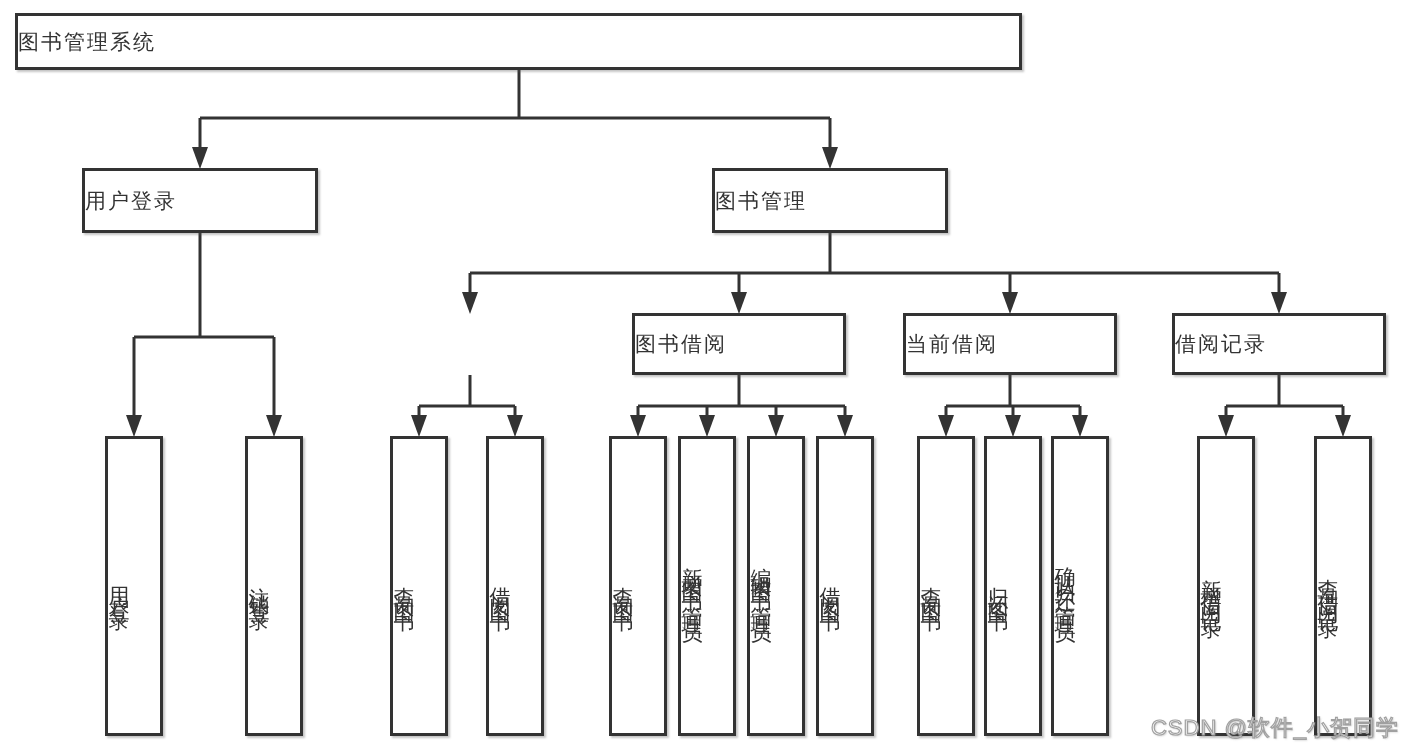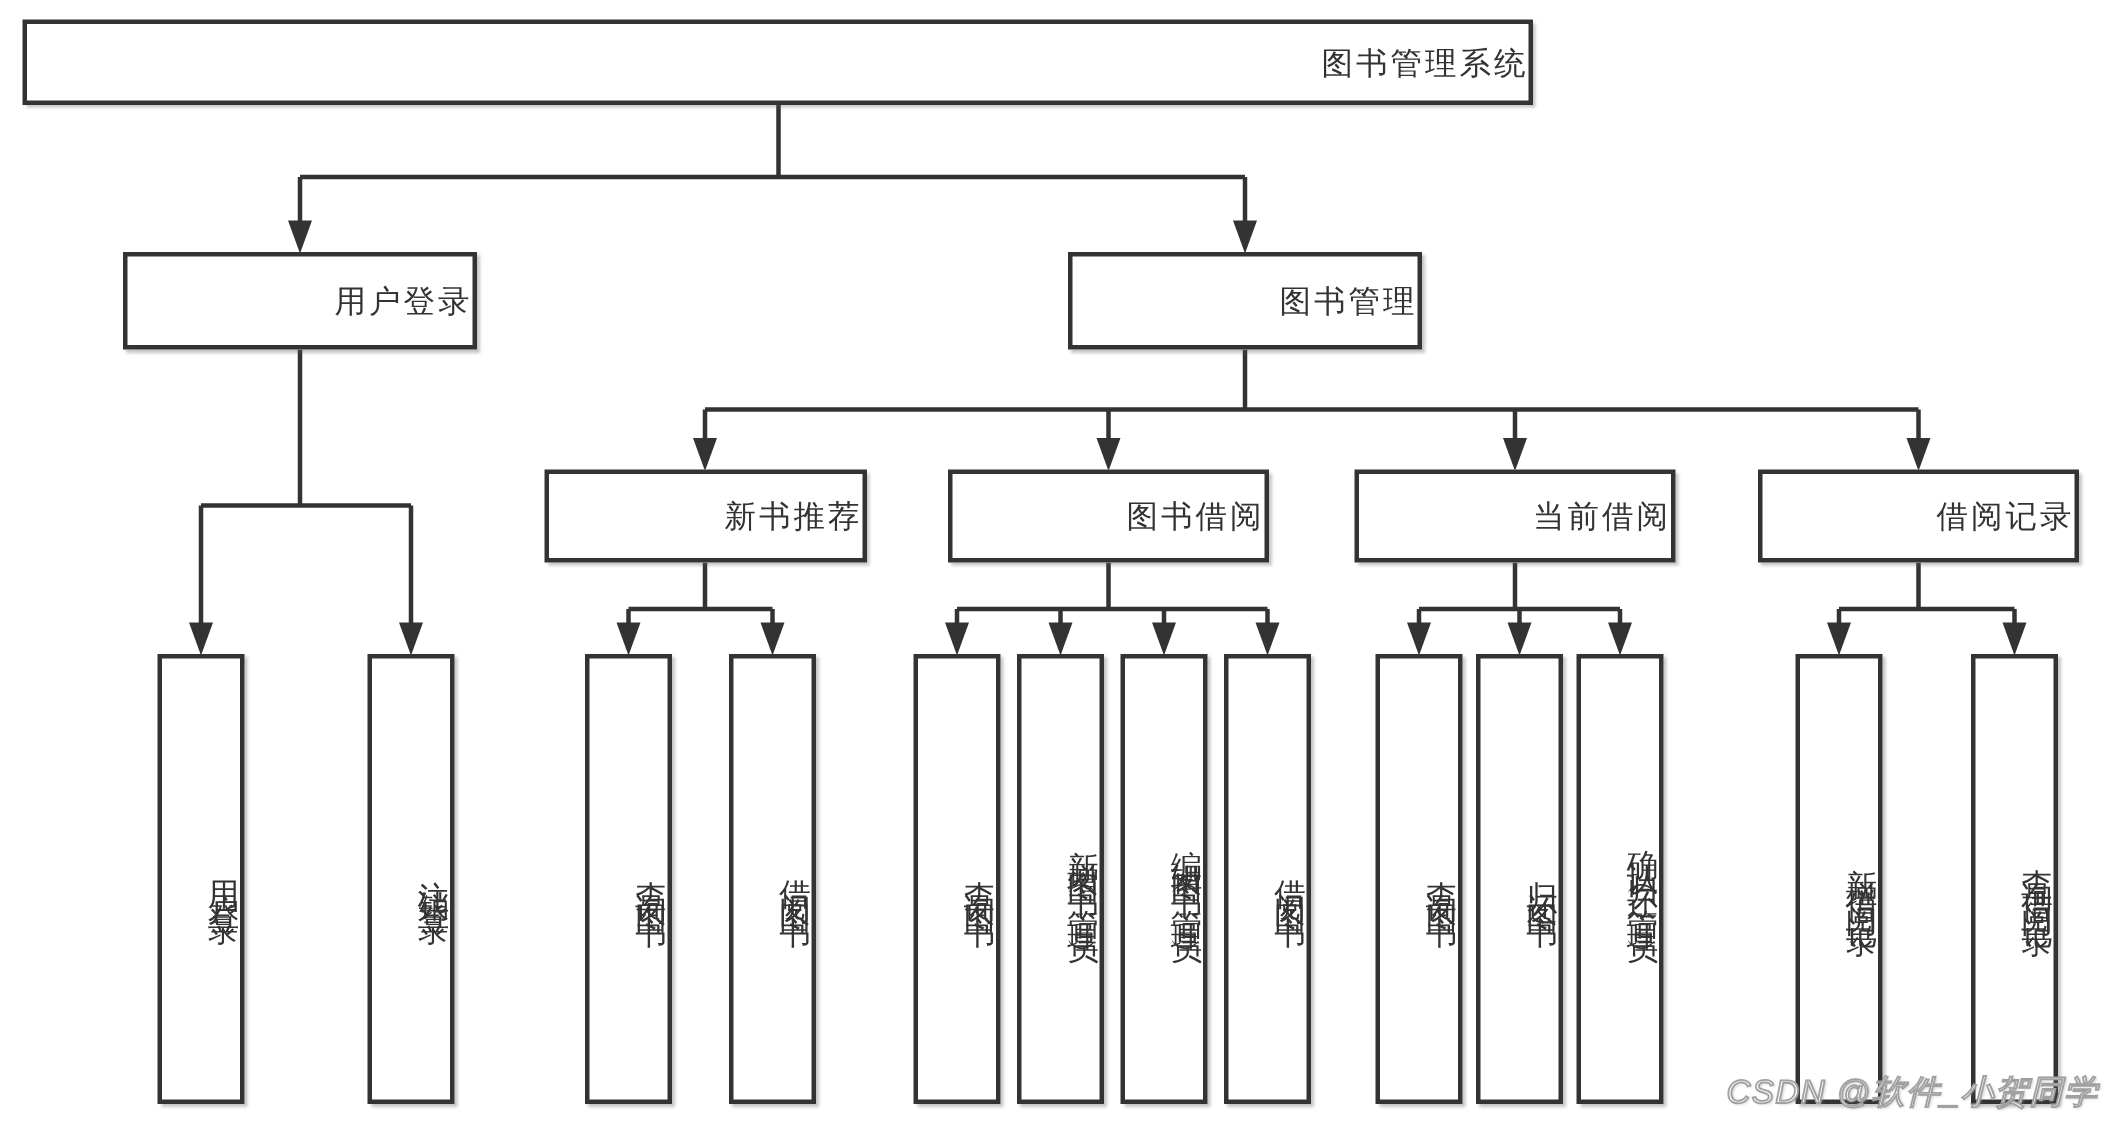--- a/index.html
+++ b/index.html
@@ -21,21 +21,21 @@
     top: 0;
     z-index: 1;
   }
   .box {
     position: absolute;
     box-sizing: border-box;
     background: #ffffff;
     border: 3px solid #333333;
     display: flex;
     align-items: center;
-    justify-content: flex-end;
+    justify-content: flex-start;
     box-shadow: 2px 2px 2px rgba(90,90,90,0.35);
     z-index: 2;
   }
   .label {
     font-size: 21px;
     color: #333333;
     letter-spacing: 2px;
     white-space: nowrap;
   }
   .vlabel {
@@ -50,21 +50,20 @@
     position: absolute;
     right: 6px;
     bottom: 4px;
     font-size: 22px;
     letter-spacing: 1px;
     color: #fdfdfd;
     -webkit-text-stroke: 1.2px #a0a0a0;
     text-shadow: 1px 1px 2px rgba(140,140,140,0.55);
     z-index: 5;
     white-space: nowrap;
-    font-style: italic;
   }
 </style>
 </head>
 <body>
 
 <div class="canvas">
 
   <svg class="connectors" width="1405" height="747" viewBox="0 0 1405 747" xmlns="http://www.w3.org/2000/svg">
     <g stroke="#333333" stroke-width="3" fill="none">
 
@@ -135,23 +134,20 @@
     <span class="label">图书管理系统</span>
   </div>
 
   <div class="box" style="left:82px;top:168px;width:236px;height:65px">
     <span class="label">用户登录</span>
   </div>
   <div class="box" style="left:712px;top:168px;width:236px;height:65px">
     <span class="label">图书管理</span>
   </div>
 
-  <div class="box" style="left:363px;top:313px;width:215px;height:62px">
-    <span class="label">新书推荐</span>
-  </div>
   <div class="box" style="left:903px;top:313px;width:214px;height:62px">
     <span class="label">当前借阅</span>
   </div>
   <div class="box" style="left:632px;top:313px;width:214px;height:62px">
     <span class="label">图书借阅</span>
   </div>
   <div class="box" style="left:1172px;top:313px;width:214px;height:62px">
     <span class="label">借阅记录</span>
   </div>
 

